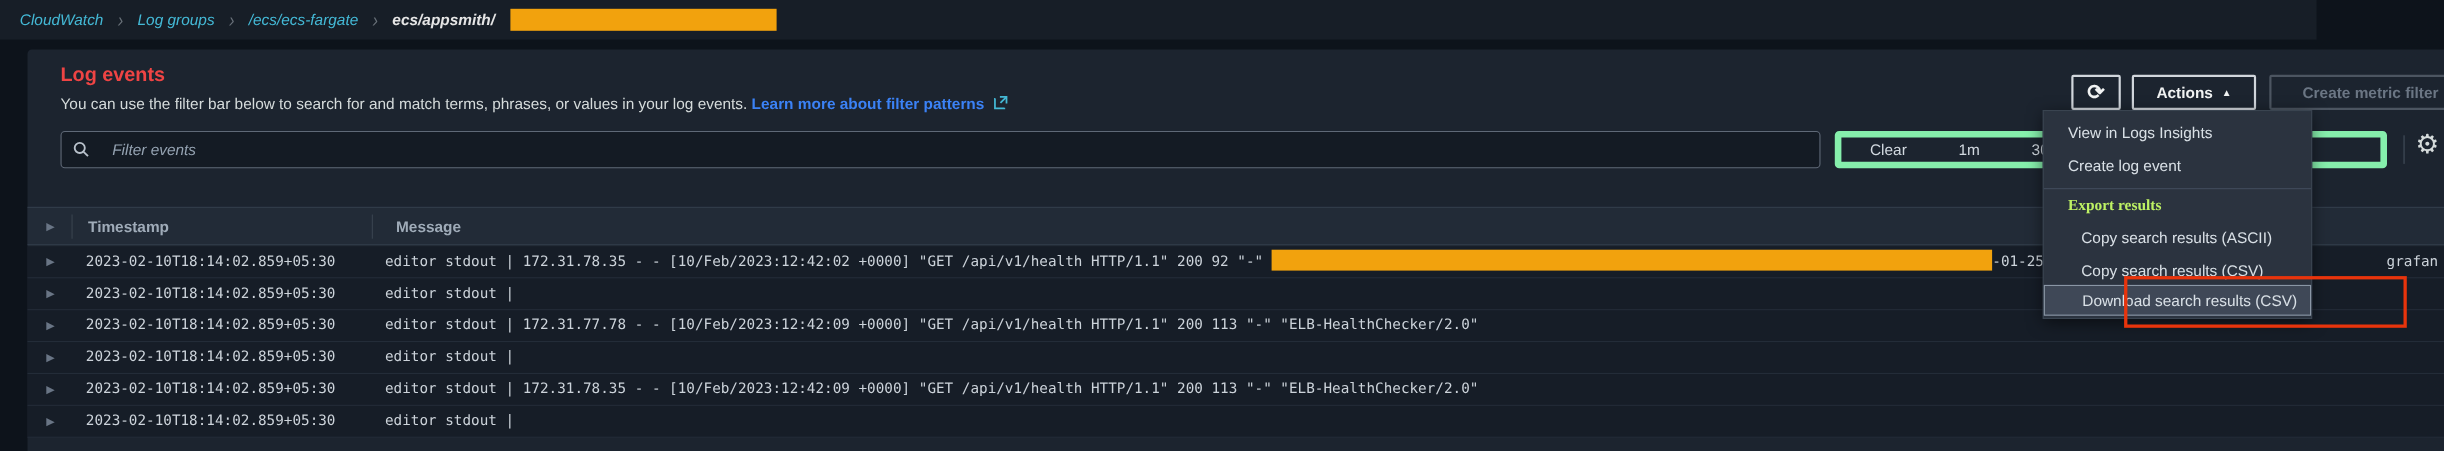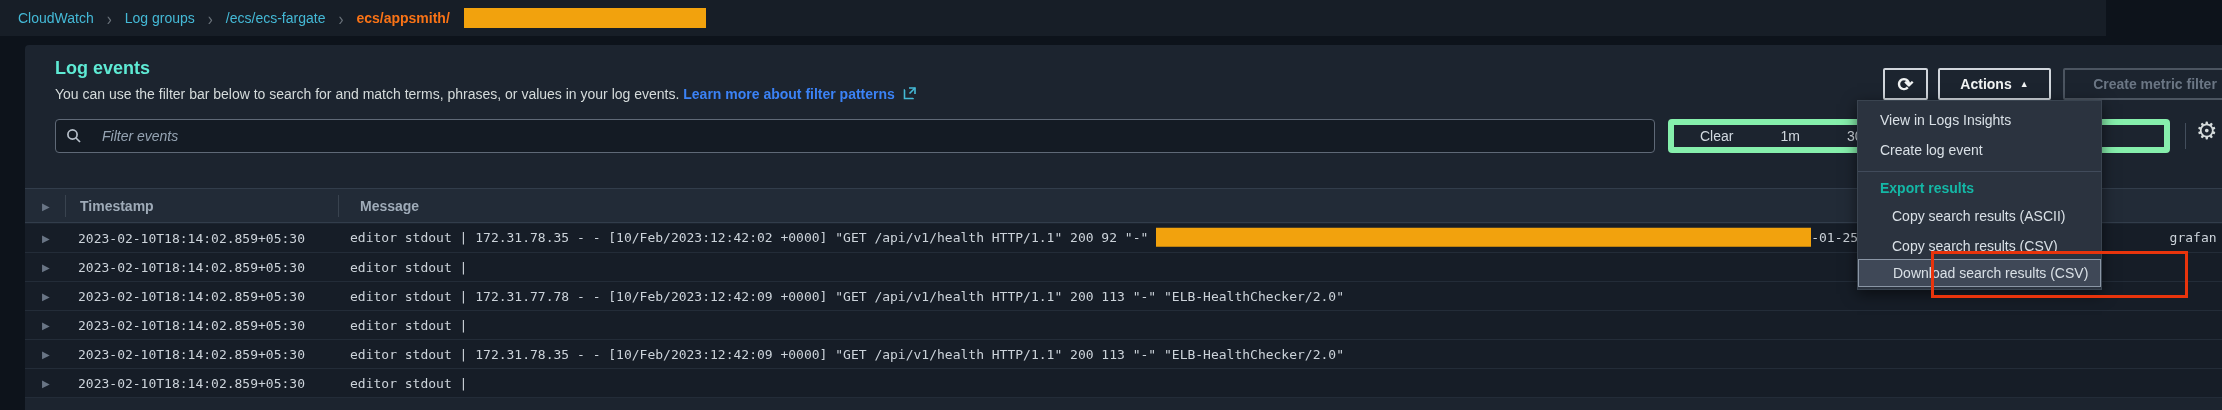--- a/index.html
+++ b/index.html
@@ -7,34 +7,34 @@
   body {
     position:relative; overflow:hidden;
     background:#0d131b;
     font-family:"Liberation Sans", sans-serif;
     color:#d5dbdb;
   }
 
   
   .topbar {
     position:absolute; left:0; top:0; width:2106px; height:36px;
-    background:#171e27; display:flex; align-items:center; padding-left:18px;
+    background:#171e27; display:flex; align-items:center; padding-left:18px;font-style:italic;
   }
   .breadcrumb { display:flex; align-items:center; gap:13px; font-size:14px; }
   .crumb-link { color:#44b9d6; text-decoration:none; cursor:pointer; }
   .crumb-sep { color:#687078; font-size:15px; transform:scaleY(1.25); }
-  .crumb-current { color:#f97316; font-weight:bold; }
+  .crumb-current { color:#e5e5e5; font-weight:bold; }
   .crumb-redaction { display:inline-block; width:242px; height:20px; background:#f2a20d; margin-left:1px; }
 
   
   .card {
     position:absolute; left:25px; top:45px; width:2197px; height:365px;
     background:#1c242f; border-radius:4px 0 0 0;
   }
-  .page-title { position:absolute; left:30px; top:13px; font-size:18px; font-weight:bold; color:#5eead4; }
+  .page-title { position:absolute; left:30px; top:13px; font-size:18px; font-weight:bold; color:#ef4444; }
   .page-desc  { position:absolute; left:30px; top:41px; font-size:14px; color:#d5dbdb; white-space:nowrap; }
   .learn-link { color:#3b82f6; font-weight:bold; text-decoration:none; cursor:pointer; }
   .ext-icon { display:inline-block; vertical-align:-1px; margin-left:4px; }
 
   
   .btn {
     position:absolute; top:23px; height:32px;
     display:flex; align-items:center; justify-content:center; gap:8px;
     background:transparent; border:2px solid #d1d6dc; border-radius:2px;
     color:#f1f3f3; font-weight:bold; font-size:14px;
@@ -100,21 +100,21 @@
     position:absolute; left:1857px; top:100px; width:245px; height:190px;
     background:#2b333f; border:1px solid #3a members4450; border:1px solid #3a4450;
     box-shadow:0 4px 14px rgba(0,0,0,.55); z-index:10; font-size:14px;padding-left:18px;
   }
   .menu-item { position:absolute; left:0; width:100%; height:30px; display:flex; align-items:center;
     padding-left:22px; color:#d9e0e6; cursor:pointer; white-space:nowrap; }
   .menu-item.sub { padding-left:34px; }
   .mi-1 { top:4px; } .mi-2 { top:34px; }
   .menu-divider { position:absolute; left:0; top:70px; width:100%; height:1px; background:#414b5b; }
   .menu-header { position:absolute; left:0; top:74px; width:100%; height:26px; display:flex; align-items:center;
-    padding-left:22px; color:#14b8a6; font-weight:bold; }
+    padding-left:22px; color:#bef264; font-weight:bold;font-family:Liberation Serif, serif; }
   .mi-3 { top:100px; } .mi-4 { top:130px; }
   .mi-5 { top:158px; height:28px; background:#3f4857; border:1px solid #8a96a5; width:243px; }
 
   .red-annotation {
     position:absolute; left:1931px; top:251px; width:257px; height:47px;
     border:3px solid #e8340c; z-index:11; pointer-events:none;
   }
 </style>
 </head>
 <body>

